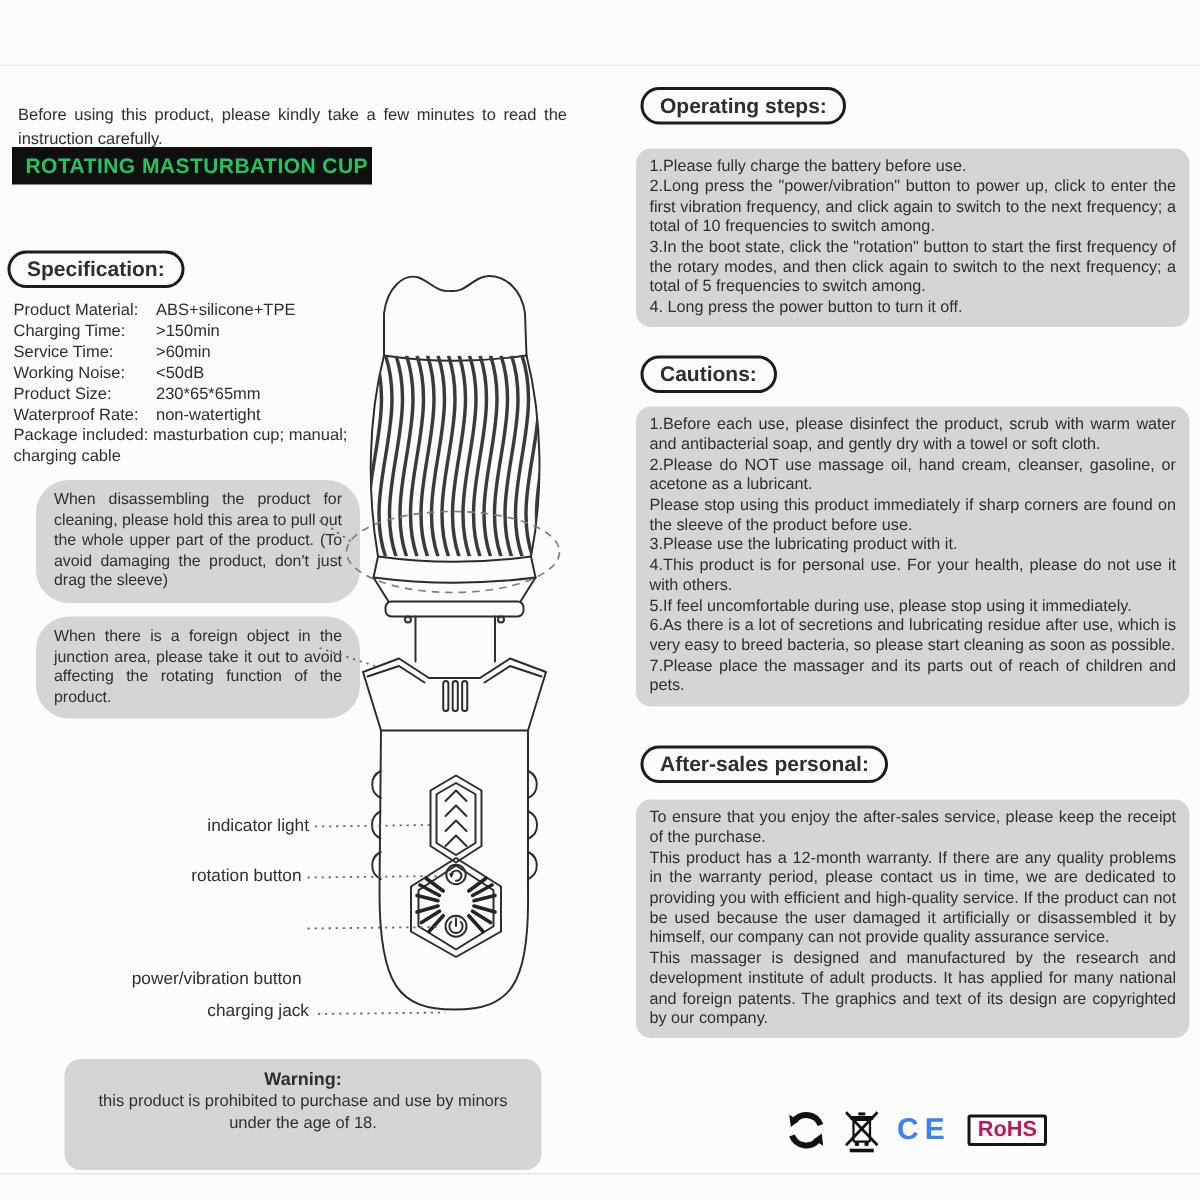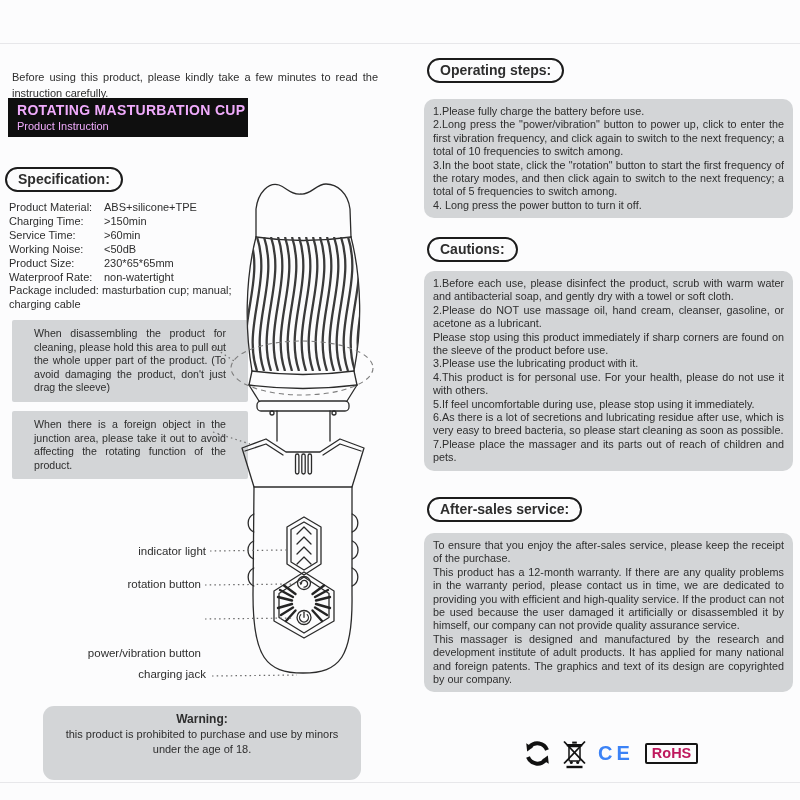--- a/index.html
+++ b/index.html
@@ -12,21 +12,21 @@
   .page-edge{position:absolute;left:0;width:800px;height:1px;background:#e7e7ea;}
   .edge-top{top:43px;} .edge-bottom{top:782px;}
 
   
   .para{ text-align:justify; }
 
   
   .intro{position:absolute;left:12px;top:59px;width:366px;font-size:11px;line-height:15.5px;}
   .banner{
     position:absolute;left:8px;top:98px;width:222px;
-    background:var(--banner_black);color:#f0abfc;padding:4px 9px 5px;
+    background:var(--banner_black);color:#22c55e;padding:4px 9px 5px;
   }
   .banner-title{font-size:14px;font-weight:bold;letter-spacing:.3px;white-space:nowrap;}
   .banner-sub{font-size:11px;margin-top:2px;}
   .stadium{
     position:absolute;display:inline-block;
     border:2px solid #1c1c1c;border-radius:15px;
     font-size:14px;font-weight:bold;padding:2px 11px 3px;background:#fcfcfd;
     white-space:nowrap;
   }
   .h-spec{left:5px;top:167px;}
@@ -34,23 +34,23 @@
   .h-cautions{left:427px;top:237px;}
   .h-aftersales{left:427px;top:497px;}
 
   .spec{position:absolute;left:9px;top:201px;width:256px;font-size:11px;line-height:13.9px;}
   .spec-row{display:flex;}
   .spec-label{flex:0 0 95px;}
   .spec-wrap{margin-top:0;}
   .spec-wrap .spec-label{display:inline;}
 
   .callout{
-    position:absolute;left:12px;width:192px;
-    background:var(--box_gray);border-radius:2px;
-    padding:7px 22px;font-size:10.6px;line-height:13.5px;text-align:justify;
+    position:absolute;left:24px;width:192px;
+    background:var(--box_gray);border-radius:22px;
+    padding:7px 12px;font-size:10.6px;line-height:13.5px;text-align:justify;
   }
   .callout-1{top:320px;}
   .callout-2{top:411px;}
 
   .part-label{position:absolute;font-size:11.5px;text-align:right;}
   .pl-indicator{left:86px;top:545px;width:120px;}
   .pl-rotation{left:81px;top:578px;width:120px;}
   .pl-power{left:50px;top:647px;width:151px;}
   .pl-charging{left:86px;top:668px;width:120px;}
 
@@ -93,21 +93,20 @@
 <body>
 
 <div class="page">
   <div class="page-edge edge-top"></div>
   <div class="page-edge edge-bottom"></div>
 
   <p class="intro para">Before using this product, please kindly take a few minutes to read the instruction carefully.</p>
 
   <div class="banner">
     <div class="banner-title">ROTATING MASTURBATION CUP</div>
-    <div class="banner-sub">Product Instruction</div>
   </div>
 
   <div class="stadium h-spec">Specification:</div>
 
   <div class="spec">
     <div class="spec-row">
       <span class="spec-label">Product Material:</span>
       <span class="spec-value">ABS+silicone+TPE</span>
     </div>
     <div class="spec-row">
@@ -271,21 +270,21 @@
     <p>1.Before each use, please disinfect the product, scrub with warm water and antibacterial soap, and gently dry with a towel or soft cloth.</p>
     <p>2.Please do NOT use massage oil, hand cream, cleanser, gasoline, or acetone as a lubricant.</p>
     <p>Please stop using this product immediately if sharp corners are found on the sleeve of the product before use.</p>
     <p>3.Please use the lubricating product with it.</p>
     <p>4.This product is for personal use. For your health, please do not use it with others.</p>
     <p>5.If feel uncomfortable during use, please stop using it immediately.</p>
     <p>6.As there is a lot of secretions and lubricating residue after use, which is very easy to breed bacteria, so please start cleaning as soon as possible.</p>
     <p>7.Please place the massager and its parts out of reach of children and pets.</p>
   </div>
 
-  <div class="stadium h-aftersales">After-sales service:</div>
+  <div class="stadium h-aftersales">After-sales personal:</div>
   <div class="graybox box-aftersales">
     <p>To ensure that you enjoy the after-sales service, please keep the receipt of the purchase.</p>
     <p>This product has a 12-month warranty. If there are any quality problems in the warranty period, please contact us in time, we are dedicated to providing you with efficient and high-quality service. If the product can not be used because the user damaged it artificially or disassembled it by himself, our company can not provide quality assurance service.</p>
     <p>This massager is designed and manufactured by the research and development institute of adult products. It has applied for many national and foreign patents. The graphics and text of its design are copyrighted by our company.</p>
   </div>
 
   <div class="marks">
     <svg width="27" height="27" viewBox="0 0 27 27">
       <path d="M23,10 A10.2,10.2 0 0 0 5.5,7.2" fill="none" stroke="#111" stroke-width="4"></path>
       <polygon points="2.2,3.2 8.8,7.2 3.2,11.4" fill="#111"></polygon>

